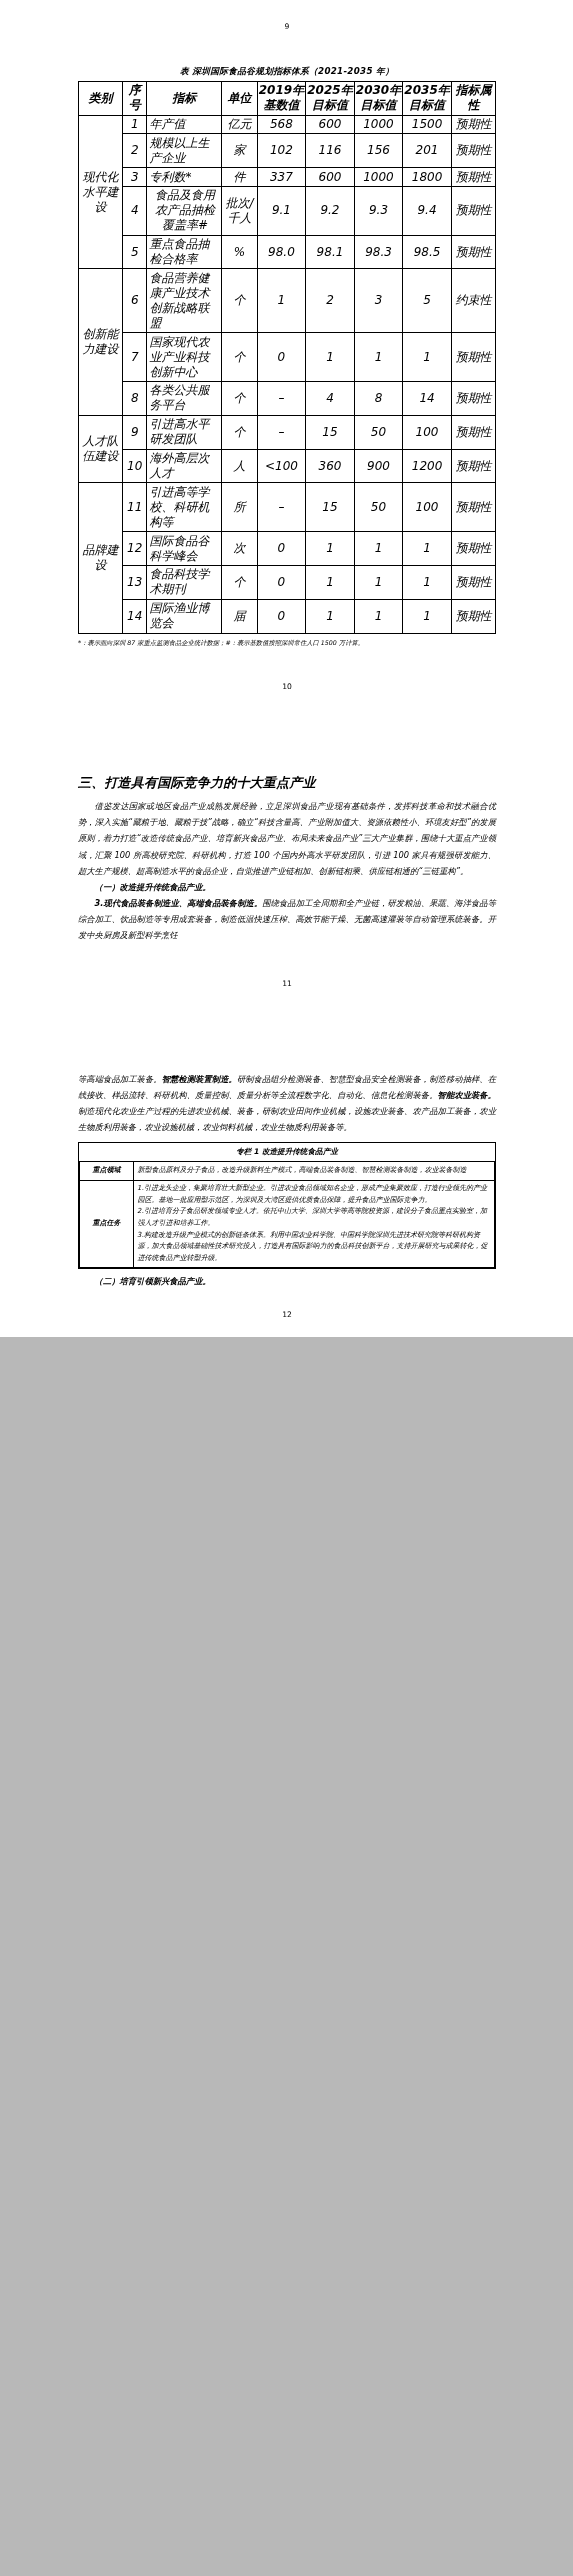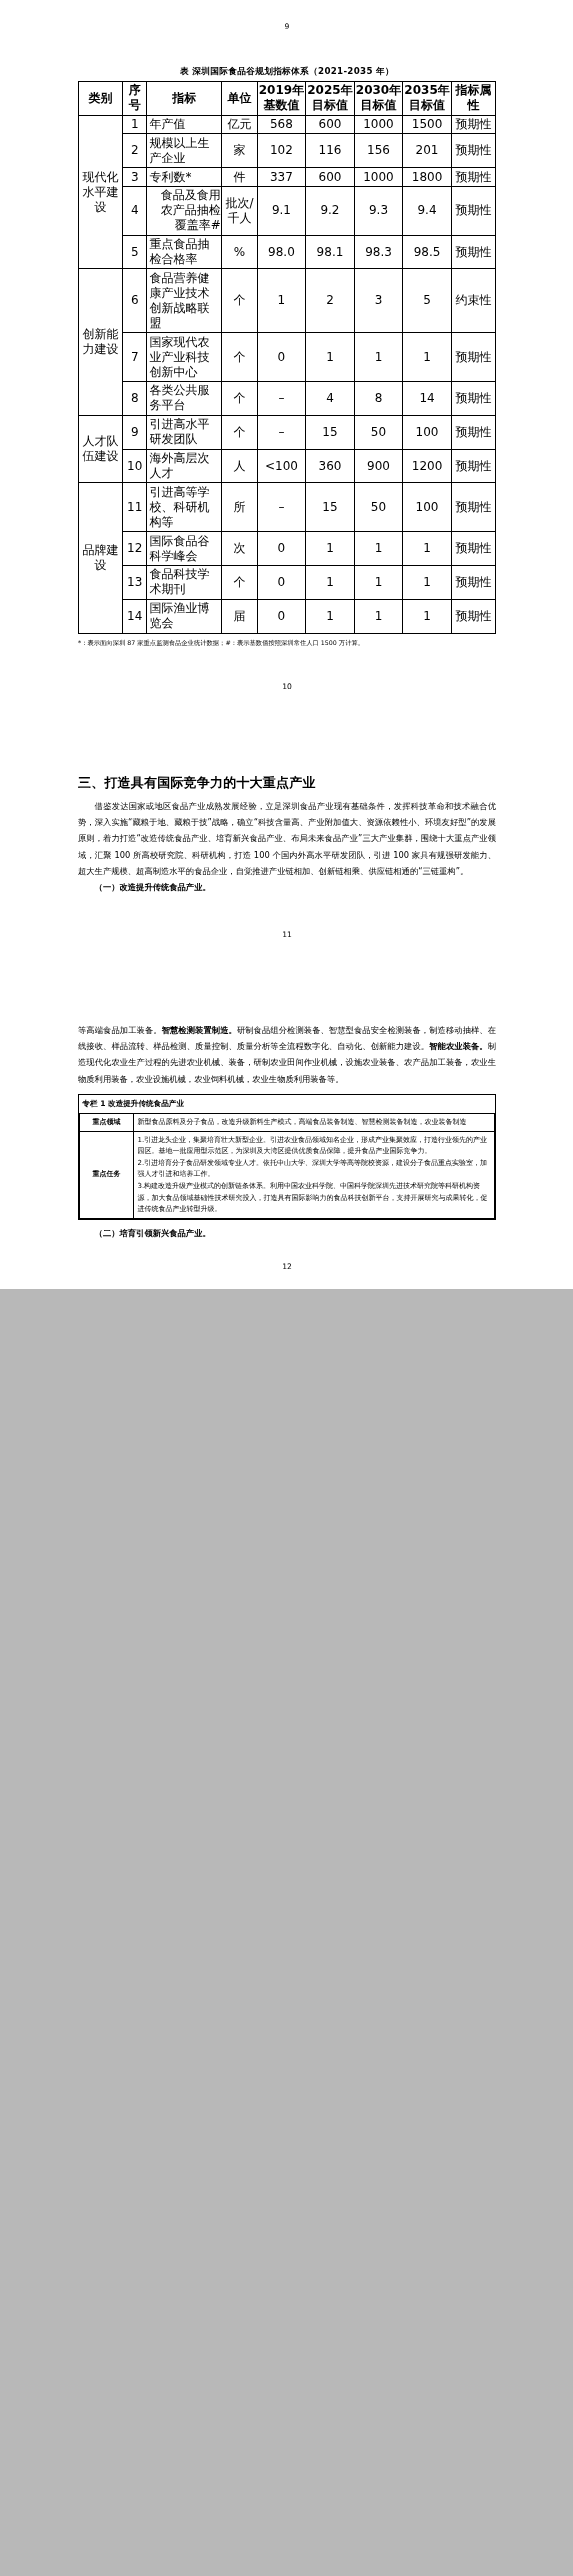--- a/index.html
+++ b/index.html
@@ -1,32 +1,32 @@
 <!DOCTYPE html>
 <html style="font-size:11px"><head>
 <meta charset="utf-8">
 <style>
   html,body{margin:0;padding:0;background:#b8b8b8;}
   body{font-family:"DejaVu Sans","Liberation Sans",sans-serif;}
   .page{width:574px;margin:0 auto;background:#fff;position:relative;}
   .sheet{width:574px;background:#fff;position:relative;box-sizing:border-box;}
   .pagenum{text-align:center;font-size:7.6px;color:#000;}
-  .inner{padding:0 78px;}
+  .inner{padding:0 78px;font-style:italic;}
   .tbl-title{text-align:center;font-size:8.7px;font-weight:bold;margin:0 0 2.8px 0;letter-spacing:0.3px;}
   table.grid{border-collapse:collapse;width:100%;font-size:12px;table-layout:fixed;}
   table.grid th, table.grid td{border:0.7px solid #000;text-align:center;vertical-align:middle;padding:1.4px 0.7px;line-height:1.25;}
   table.grid th{font-weight:bold;}
   .note{font-size:6.3px;line-height:1.55;margin-top:4.2px;text-align:justify;}
   .h2{font-size:13px;font-weight:bold;margin:0 0 5.6px 0;letter-spacing:0.2px;}
   p.body{font-size:8.3px;line-height:1.95;margin:0;text-indent:2em;text-align:justify;}
   .box{border:0.7px solid #000;margin:7px 0 4.2px 0;}
   .box table{border-collapse:collapse;width:100%;font-size:7px;table-layout:fixed;}
   .box td{border:0.7px solid #000;vertical-align:top;padding:2.8px 3.5px;line-height:1.65;}
   .box td.lbl{text-align:center;vertical-align:middle;font-weight:bold;width:32px;}
-  .box .hdr{border:none;border-bottom:0.7px solid #000;font-weight:bold;font-size:7.6px;padding:2.8px;}
+  .box .hdr{border:none;border-bottom:0.7px solid #000;text-align:center;font-weight:bold;font-size:7.6px;padding:2.8px;}
   b{font-weight:bold;}
 </style>
 </head>
 <body>
 
 <div class="page">
 
   <div class="sheet" style="padding:22px 0 7px 0;">
     <div class="pagenum">9</div>
     <div class="inner" style="margin-top:35px;">
@@ -83,21 +83,21 @@
               <td style="text-align: left; padding-left: 2.1px;">专利数*</td>
               <td>件</td>
               <td>337</td>
               <td>600</td>
               <td>1000</td>
               <td>1800</td>
               <td>预期性</td>
             </tr>
             <tr>
               <td>4</td>
-              <td style="text-align: right; padding-left: 2.1px;">食品及食用农产品抽检覆盖率#</td>
+              <td style="text-align: center; padding-left: 2.1px;">食品及食用农产品抽检覆盖率#</td>
               <td>批次/千人</td>
               <td>9.1</td>
               <td>9.2</td>
               <td>9.3</td>
               <td>9.4</td>
               <td>预期性</td>
             </tr>
             <tr>
               <td>5</td>
               <td style="text-align: left; padding-left: 2.1px;">重点食品抽检合格率</td>
@@ -206,27 +206,28 @@
       <div class="note">*：表示面向深圳 87 家重点监测食品企业统计数据；#：表示基数值按照深圳常住人口 1500 万计算。</div>
     </div>
   </div>
 
   <div class="sheet" style="padding:28px 0 7px 0;">
     <div class="pagenum">10</div>
     <div class="inner" style="margin-top:83px;">
       <div class="h2">三、打造具有国际竞争力的十大重点产业</div>
       <p class="body"><span>借鉴发达国家或地区食品产业成熟发展经验，立足深圳食品产业现有基础条件，发挥科技革命和技术融合优势，深入实施“藏粮于地、藏粮于技”战略，确立“科技含量高、产业附加值大、资源依赖性小、环境友好型”的发展原则，着力打造“改造传统食品产业、培育新兴食品产业、布局未来食品产业”三大产业集群，围绕十大重点产业领域，汇聚 100 所高校研究院、科研机构，打造 100 个国内外高水平研发团队，引进 100 家具有规强研发能力、超大生产规模、超高制造水平的食品企业，自觉推进产业链相加、创新链相乘、供应链相通的“三链重构”。</span></p>
       <p class="body"><b>（一）改造提升传统食品产业。</b></p>
+      <p class="body"><b>3.现代食品装备制造业、高端食品装备制造。</b><span>围绕食品加工全周期和全产业链，研发粮油、果蔬、海洋食品等综合加工、饮品制造等专用成套装备，制造低温快速压榨、高效节能干燥、无菌高速灌装等自动管理系统装备。开发中央厨房及新型科学烹饪</span></p>
     </div>
   </div>
 
   <div class="sheet" style="padding:28px 0 7px 0;">
     <div class="pagenum">11</div>
     <div class="inner" style="margin-top:83px;">
-      <p class="body" style="text-indent:0;"><span>等高端食品加工装备。</span><b>智慧检测装置制造。</b><span>研制食品组分检测装备、智慧型食品安全检测装备，制造移动抽样、在线接收、样品流转、样品检测、质量控制、质量分析等全流程数字化、自动化、创新能力建设。</span><b>智能农业装备。</b><span>制造现代化农业生产过程的先进农业机械、装备，研制农业田间作业机械，设施农业装备、农产品加工装备，农业生物质利用装备，农业设施机械，农业饲料机械，农业生物质利用装备等。</span></p>
+      <p class="body" style="text-indent:0;"><span>等高端食品加工装备。</span><b>智慧检测装置制造。</b><span>研制食品组分检测装备、智慧型食品安全检测装备，制造移动抽样、在线接收、样品流转、科研机构、质量控制、质量分析等全流程数字化、自动化、信息化检测装备。</span><b>智能农业装备。</b><span>制造现代化农业生产过程的先进农业机械、装备，研制农业田间作业机械，设施农业装备、农产品加工装备，农业生物质利用装备，农业设施机械，农业饲料机械，农业生物质利用装备等。</span></p>
 
       <div class="box">
         <table>
           <colgroup>
               <col style="width:13%">
               <col style="width:87%">
             </colgroup>
           <tbody>
               <tr>
                 <td class="hdr" colspan="2">专栏 1  改造提升传统食品产业</td>

